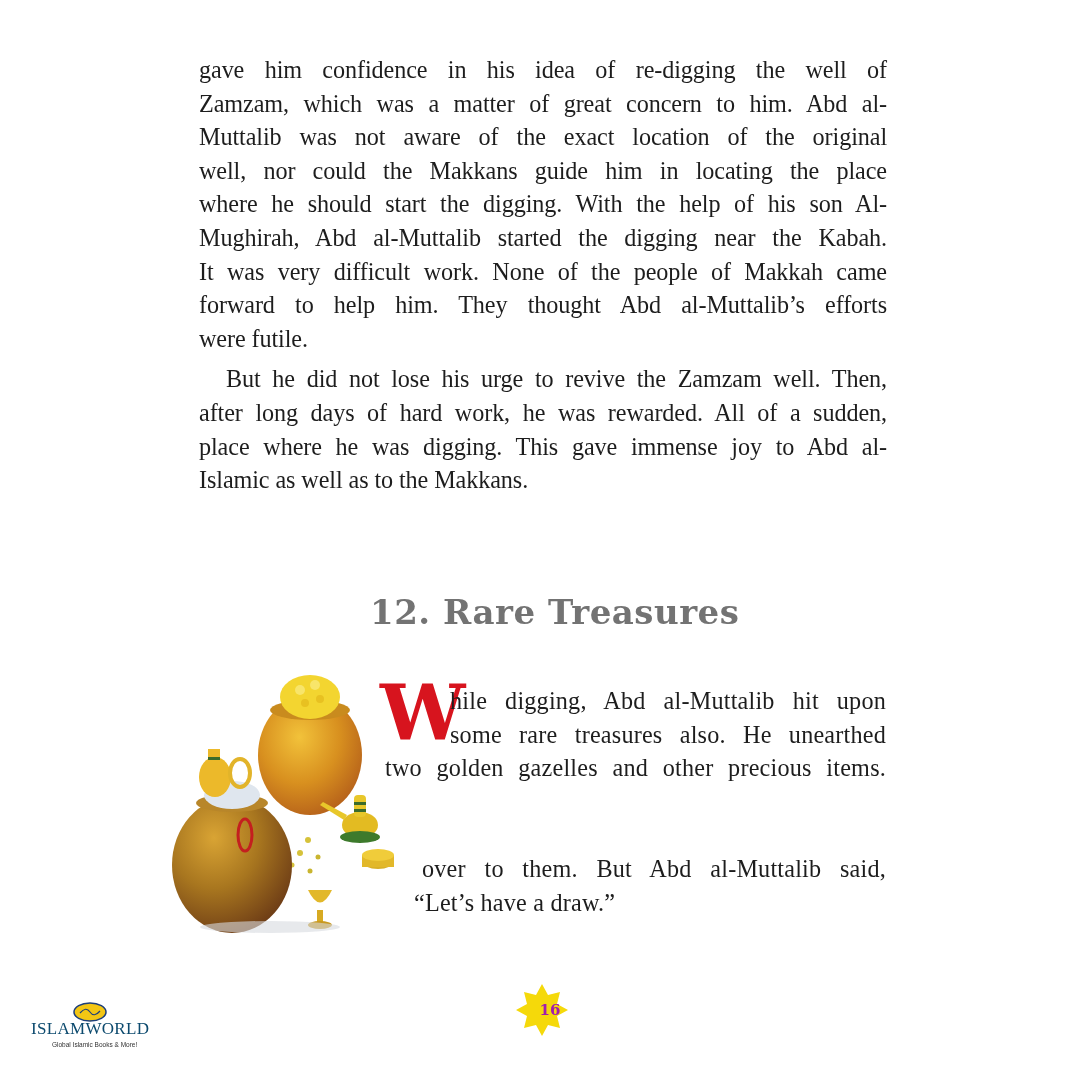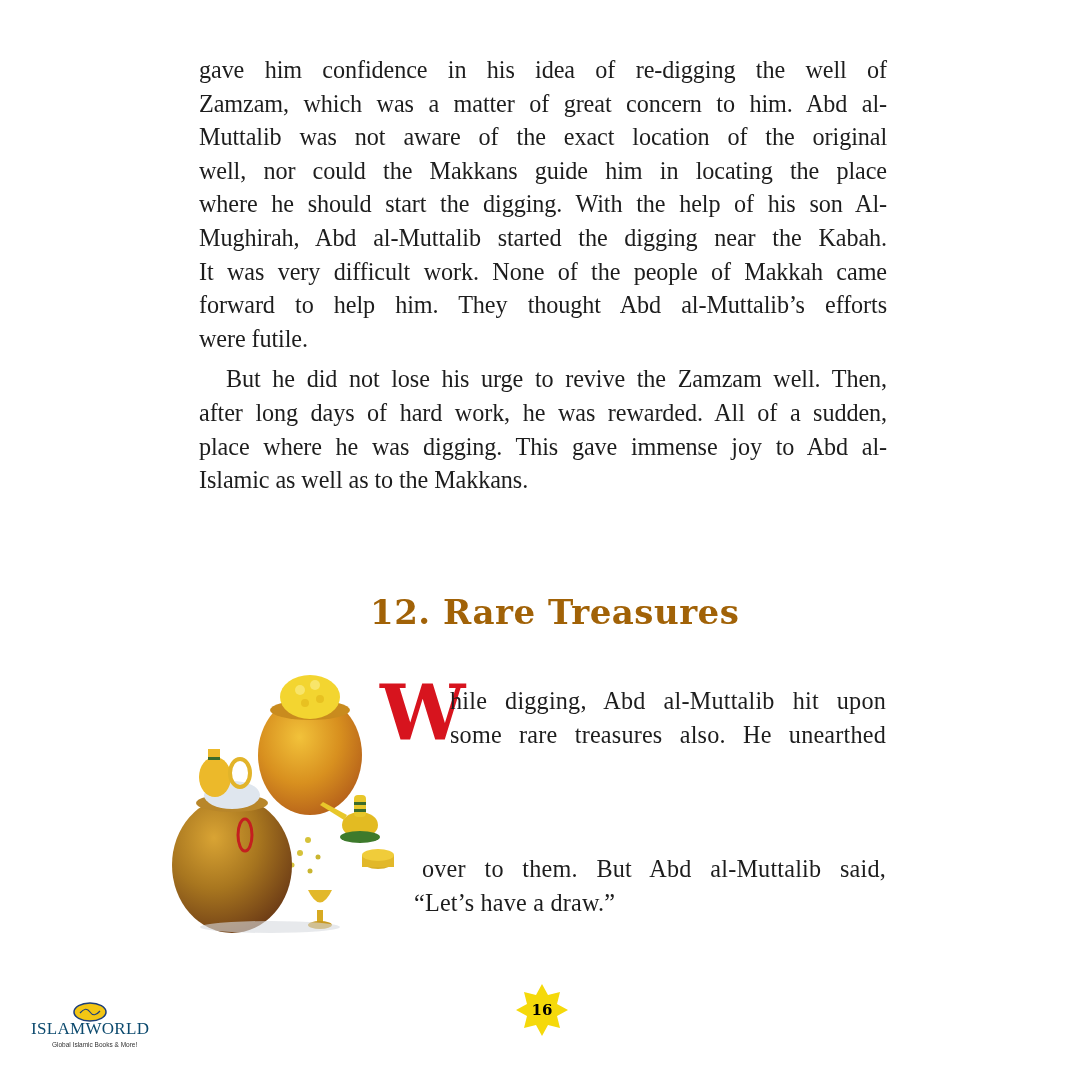--- a/index.html
+++ b/index.html
@@ -14,40 +14,40 @@
   }
   .body-text p { margin:0; }
   .body-text p.indent { text-indent:27px; margin-top:7px; }
   #para1 { top:53px; }
   .line { display:block; text-align:justify; text-align-last:justify; white-space:nowrap; }
   .line.last { text-align-last:left; }
 
   .chapter-title {
     position:absolute; left:370px; top:592px; width:360px;
     font-family:"DejaVu Serif", serif; font-weight:bold; font-size:34px;
-    color:#a16207; letter-spacing:0.5px; white-space:nowrap;
+    color:#737373; letter-spacing:0.5px; white-space:nowrap;
   }
 
   .drop-cap {
     position:absolute; left:380px; top:676px;
     font-family:"DejaVu Serif", serif; font-weight:bold; font-size:76px; line-height:76px;
     color:#d7141e;
   }
   .ch-line {
     position:absolute; font-size:24.2px; line-height:33.6px; white-space:nowrap;
     text-align:justify; text-align-last:justify; letter-spacing:0.2px;
   }
   .ch-line.last { text-align-last:left; }
 
   .illustration { position:absolute; left:160px; top:665px; width:240px; height:275px; }
 
   .page-badge { position:absolute; left:514px; top:982px; width:56px; height:56px; }
   .page-badge .num {
-    position:absolute; left:0; top:0; width:56px; height:56px; line-height:56px;
-    text-align:center; font-family:"DejaVu Serif", serif; font-weight:bold; font-size:15px; color:#000000;
+    position:absolute; left:8px; top:0; width:56px; height:56px; line-height:56px;
+    text-align:center; font-family:"DejaVu Serif", serif; font-weight:bold; font-size:15px; color:#a21caf;
   }
 
   .logo { position:absolute; left:28px; top:1002px; width:125px; height:50px; }
   .logo .word {
     position:absolute; left:3px; top:17px; font-family:"Liberation Serif", serif;
     font-size:17px; color:#0c4a6e; letter-spacing:0.3px; white-space:nowrap;
   }
   .logo .tag {
     position:absolute; left:24px; top:39px; font-family:"Liberation Sans", sans-serif;
     font-size:6.5px; color:#333; white-space:nowrap;
@@ -136,20 +136,21 @@
       <ellipse cx="160" cy="260" rx="12" ry="4" fill="#c9991e"></ellipse>
 
       <ellipse cx="110" cy="262" rx="70" ry="6" fill="#d7dbe0" opacity="0.6"></ellipse>
     </svg>
   </div>
 
   <div class="drop-cap">W</div>
 
   <div class="ch-line" style="left:450px; top:684px; width:436px;">hile digging, Abd al-Muttalib hit upon</div>
   <div class="ch-line" style="left:450px; top:718px; width:436px;">some rare treasures also. He unearthed</div>
+  <div class="ch-line" style="left:385px; top:751px; width:501px;">two golden gazelles and other precious items.</div>
   <div class="ch-line" style="left:422px; top:852px; width:464px;">over to them. But Abd al-Muttalib said,</div>
   <div class="ch-line last" style="left:414px; top:886px; width:300px;">“Let’s have a draw.”</div>
 
   <div class="page-badge">
     <svg width="56" height="56" viewBox="0 0 56 56">
       <polygon fill="#f5d90a" points="28,2 34,13 46,10 43,22 54,28 43,34 46,46 34,43 28,54 22,43 10,46 13,34 2,28 13,22 10,10 22,13"></polygon>
     </svg>
     <div class="num">16</div>
   </div>
 

